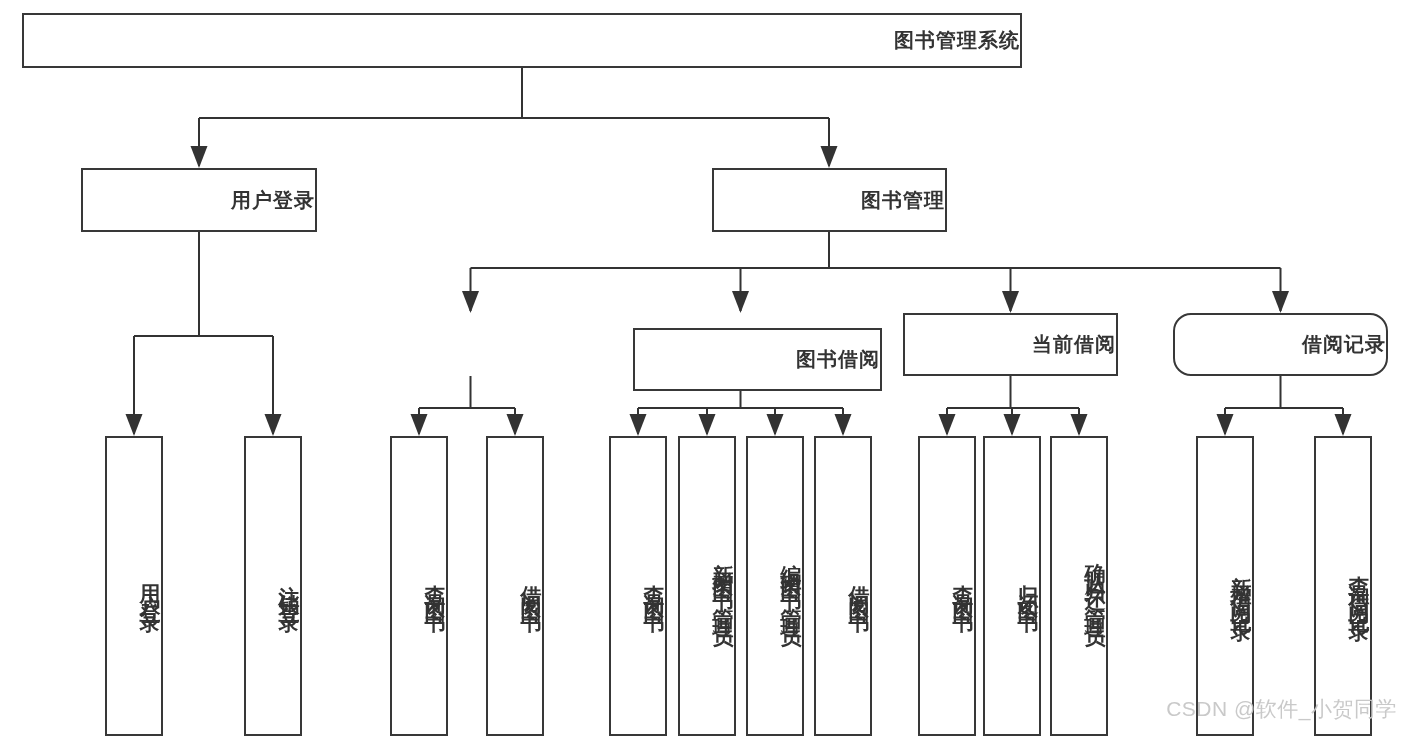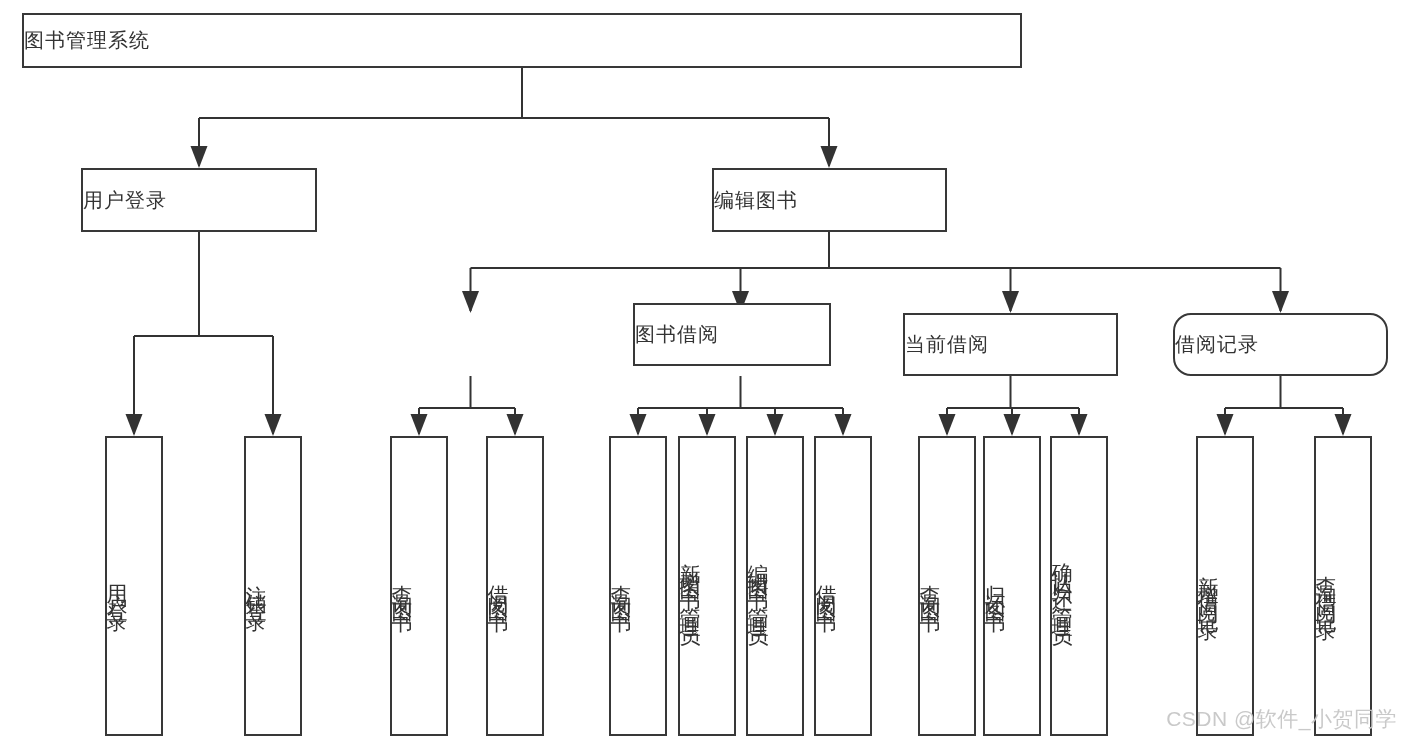--- a/index.html
+++ b/index.html
@@ -23,43 +23,44 @@
     height: 747px;
     pointer-events: none;
   }
   .node {
     position: absolute;
     box-sizing: border-box;
     border: 2.5px solid #383838;
     background: #ffffff;
     display: flex;
     align-items: center;
-    justify-content: flex-start;
+    justify-content: flex-end;
     color: #333333;
     z-index: 2;
+    font-weight: bold;
   }
   .node-h {
     font-size: 20px;
     letter-spacing: 1px;
     white-space: nowrap;
   }
   .node-v {
     font-size: 21px;
   }
   .vtext {
     writing-mode: vertical-rl;
     text-orientation: mixed;
     letter-spacing: 9px;
     line-height: 1;
     white-space: nowrap;
   }
   .watermark {
     position: absolute;
     right: 8px;
-    bottom: 14px;
+    bottom: 24px;
     font-size: 21px;
     color: rgba(198, 198, 198, 0.95);
     letter-spacing: 0.5px;
     z-index: 5;
     white-space: nowrap;
   }
   svg .cline {
     stroke: #333333;
     stroke-width: 2;
     fill: none;
@@ -112,24 +113,24 @@
   </svg>
 
   <div class="node node-h" style="left:22px; top:13px; width:1000px; height:55px;">
     <span>图书管理系统</span>
   </div>
 
   <div class="node node-h" style="left:81px; top:168px; width:236px; height:64px;">
     <span>用户登录</span>
   </div>
   <div class="node node-h" style="left:712px; top:168px; width:235px; height:64px;">
-    <span>编辑图书</span>
+    <span>图书管理</span>
   </div>
 
-  <div class="node node-h" style="left:633px; top:303px; width:198px; height:63px;">
+  <div class="node node-h" style="left:633px; top:328px; width:249px; height:63px;">
     <span>图书借阅</span>
   </div>
   <div class="node node-h" style="left:903px; top:313px; width:215px; height:63px;">
     <span>当前借阅</span>
   </div>
   <div class="node node-h" style="left:1173px; top:313px; width:215px; height:63px;border-radius:18px;">
     <span>借阅记录</span>
   </div>
 
   <div class="node node-v" style="left:105px; top:436px; width:58px; height:300px;">

